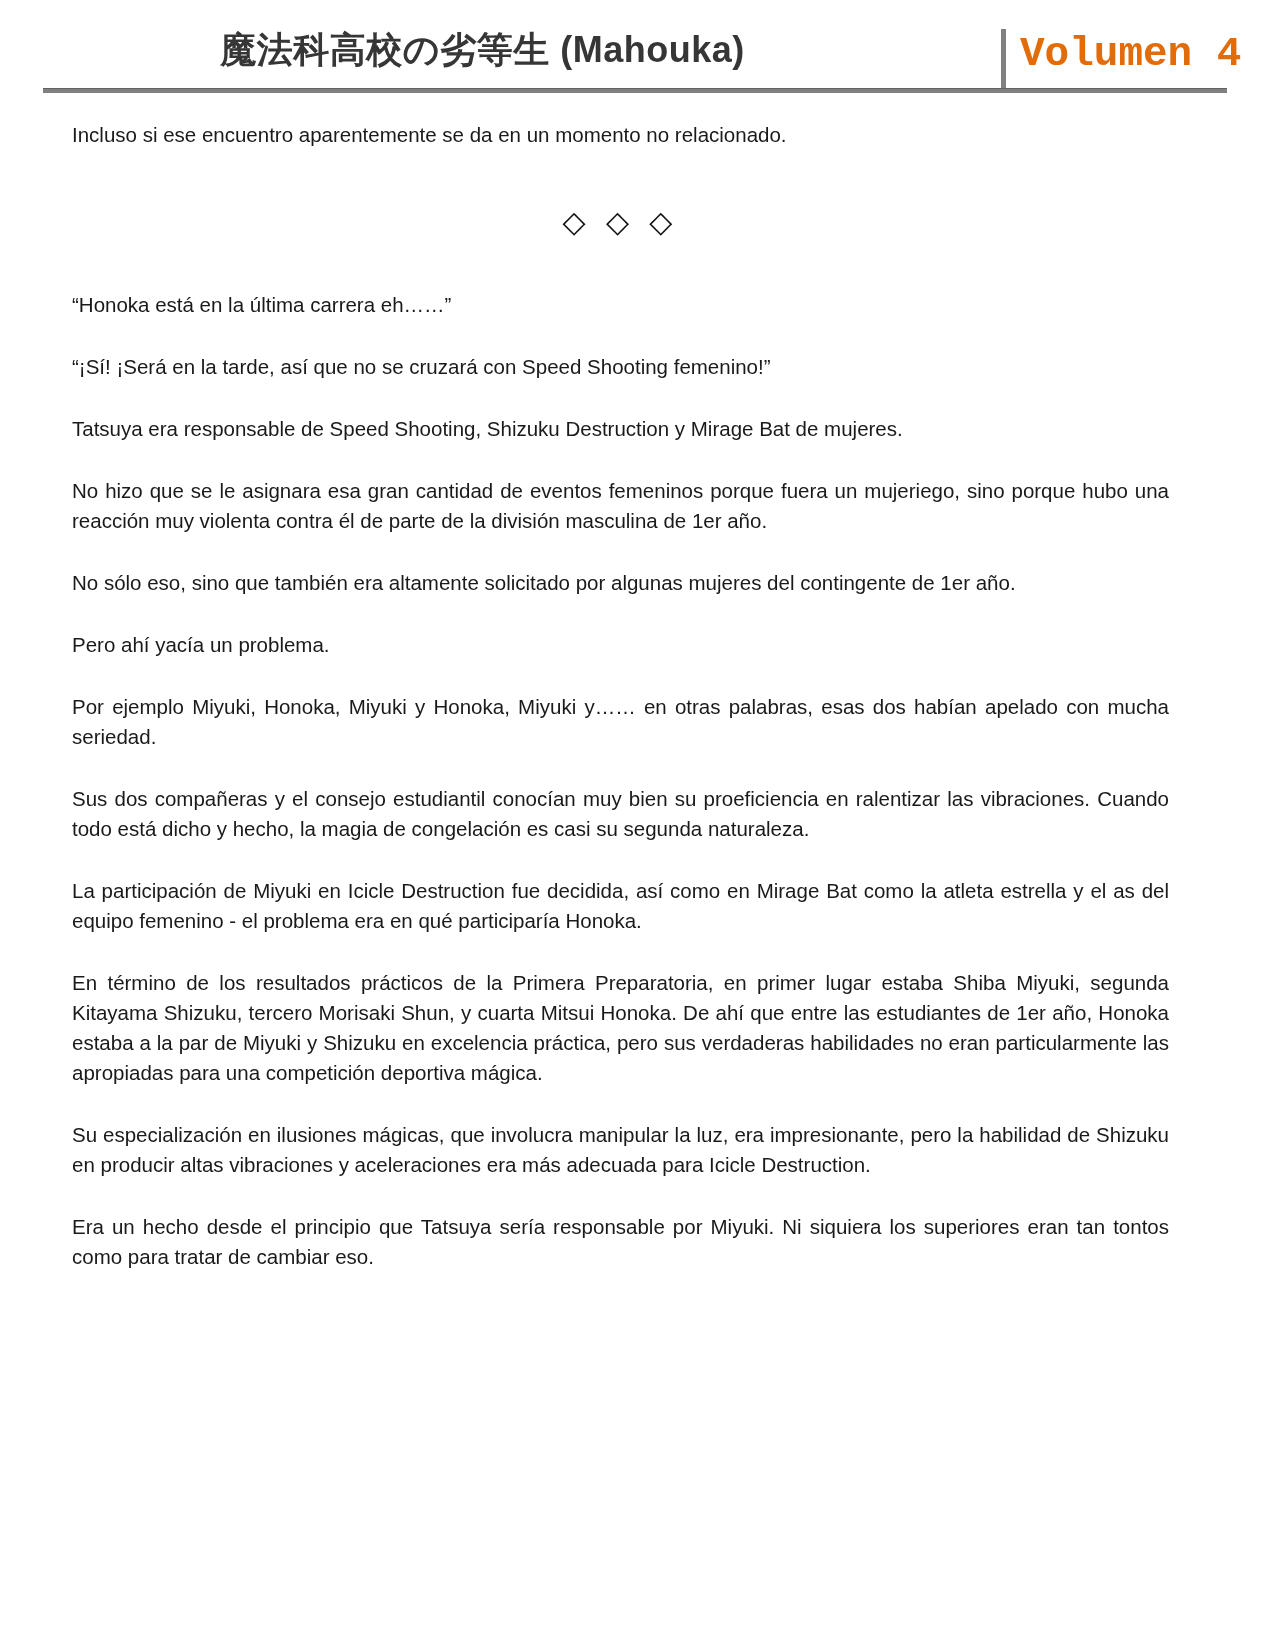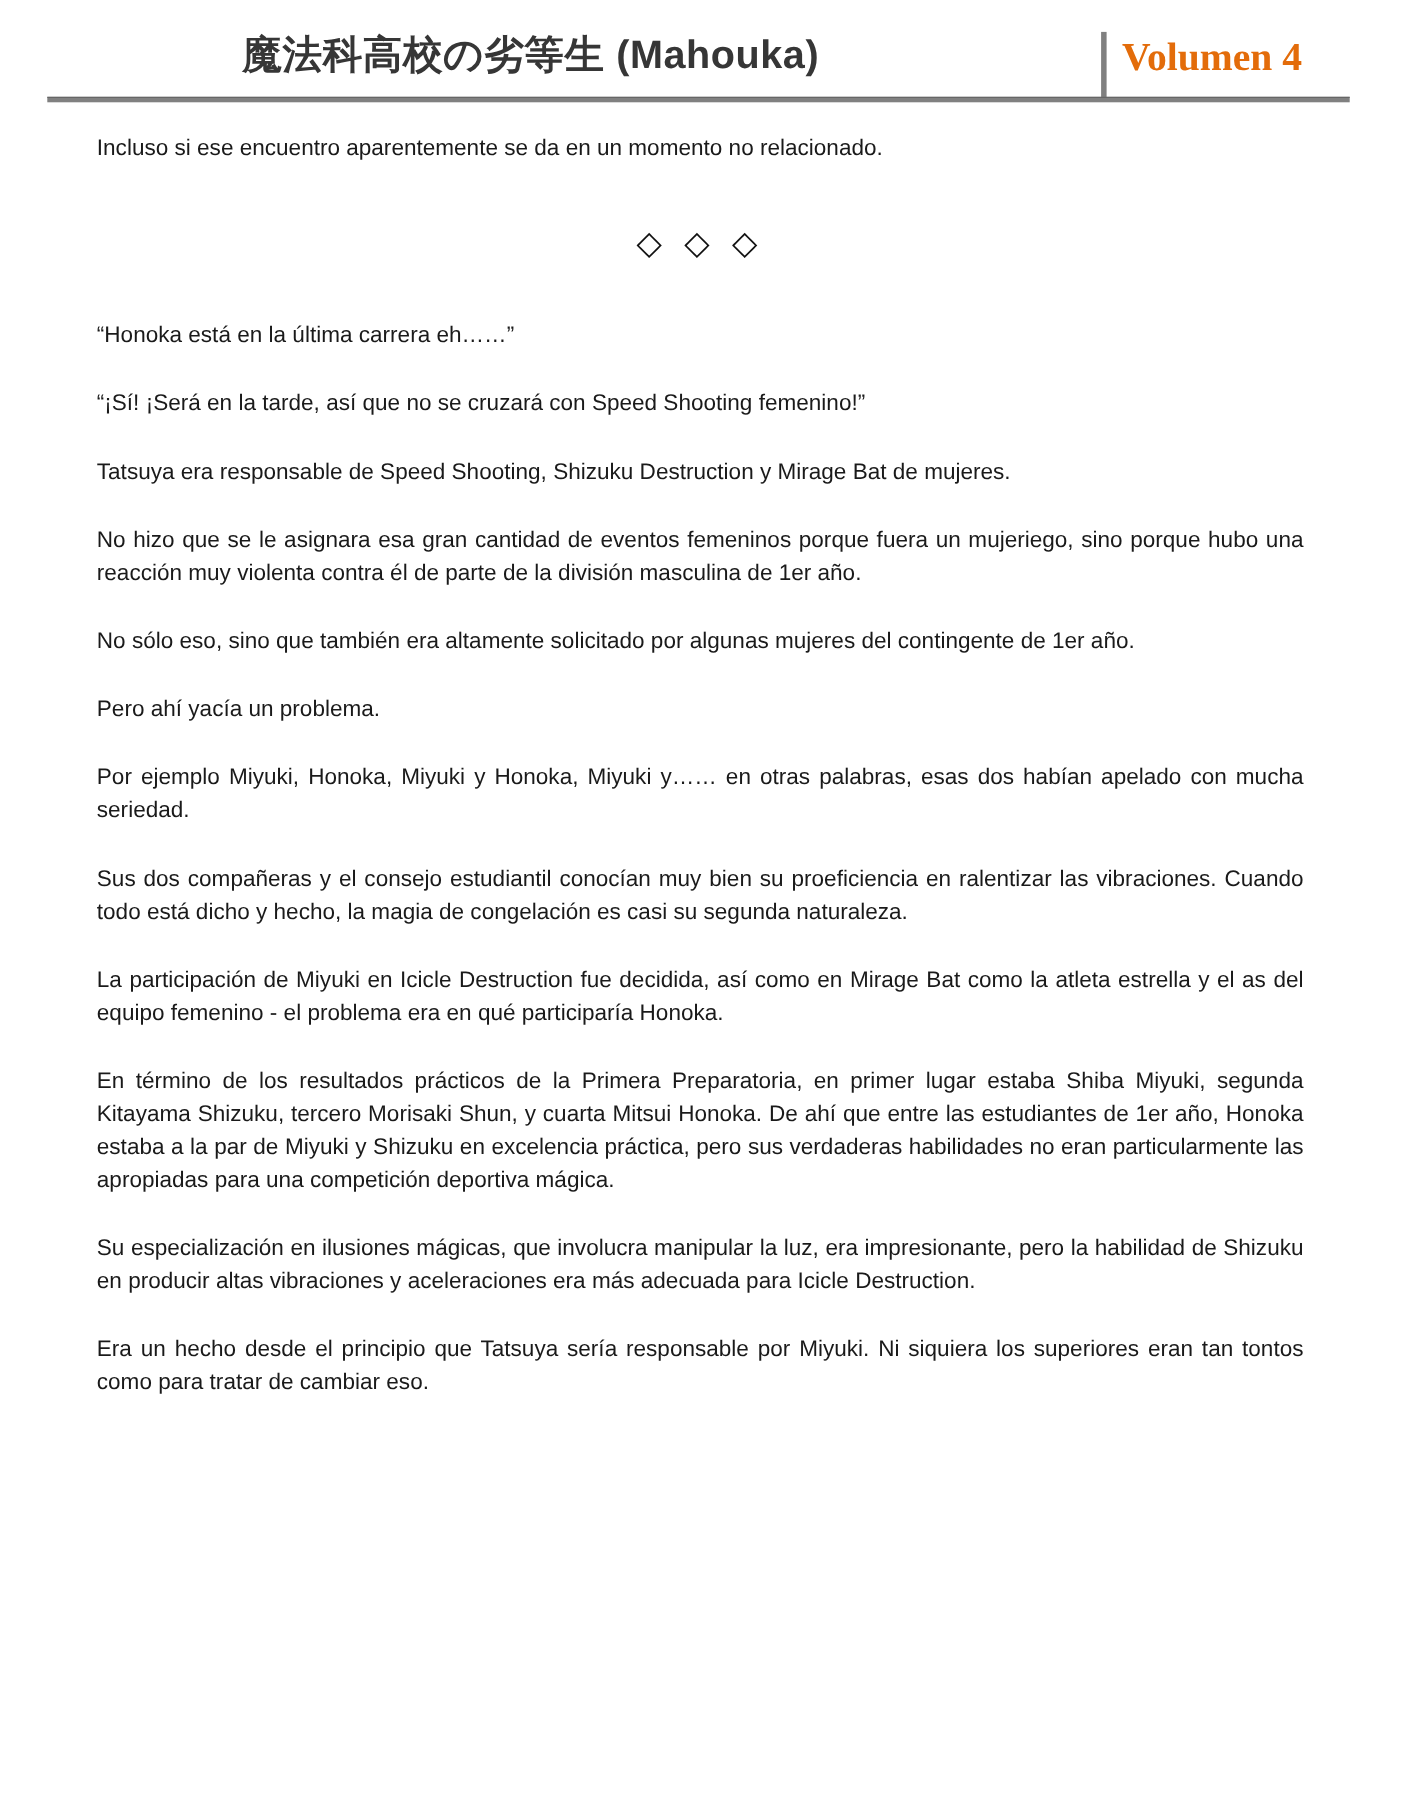--- a/index.html
+++ b/index.html
@@ -35,42 +35,42 @@
     left: 1001px;
     top: 29px;
     width: 5px;
     height: 61px;
     background: #808080;
   }
   .header-volume {
     position: absolute;
     left: 1020px;
     top: 31px;
-    font-family: Liberation Serif, serif;
+    font-family: Liberation Mono, monospace;
     font-weight: bold;
-    font-size: 36px;
+    font-size: 41px;
     color: #E36C0A;
     white-space: nowrap;
   }
   .header-rule {
     position: absolute;
     left: 43px;
     top: 88px;
     width: 1184px;
     height: 5px;
     background: #808080;
     border-top: 1px solid #636363;
     box-sizing: border-box;
   }
 
   
   .content {
     position: absolute;
     top: 120px;
-    left: 88px;
+    left: 72px;
     width: 1097px;
   }
   .content p {
     margin: 0 0 32px 0;
     font-size: 20.5px;
     line-height: 30px;
     text-align: justify;
     color: #1a1a1a;
   }
   .separator {

